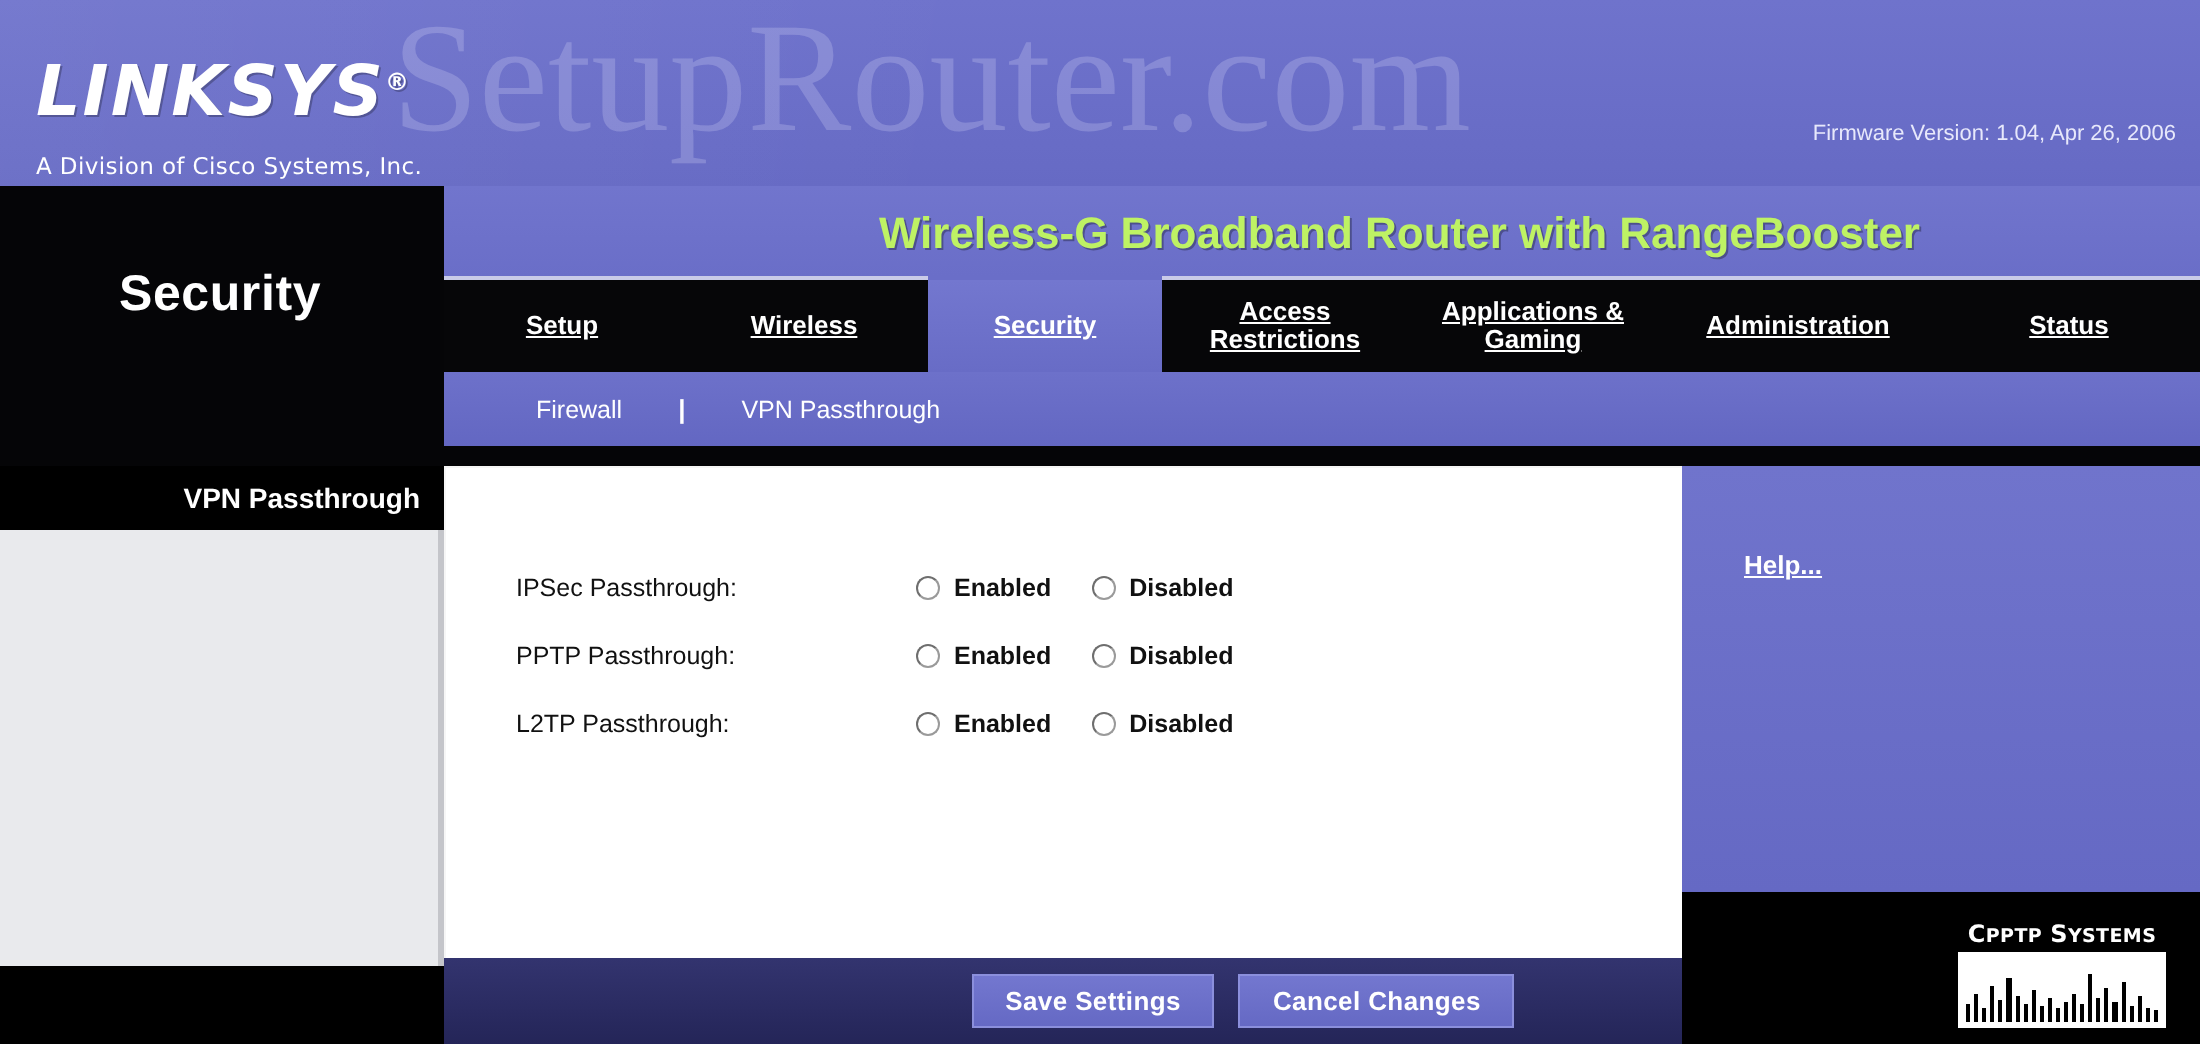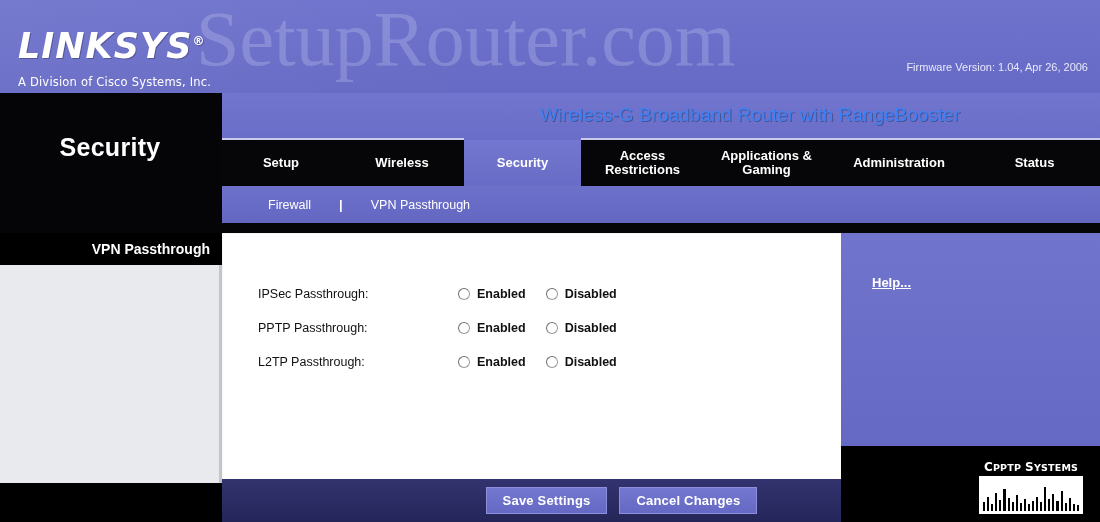--- a/index.html
+++ b/index.html
@@ -104,23 +104,23 @@
     position: absolute;
     left: 222px; top: 93px;
     width: 878px; height: 45px;
     background: #6a6ec8;
     background-image: linear-gradient(180deg, #7175cd 0%, #6a6ec8 100%);
   }
   .product-name {
     position: absolute;
     right: 140px;
     top: 104px;
-    color: #3b82f6;
-    font-size: 19px;
-    font-weight: normal;
+    color: #bef264;
+    font-size: 22px;
+    font-weight: bold;
     white-space: nowrap;
     text-shadow: 1px 1px 0 rgba(0,0,0,0.3);
   }
   .model-box {
     position: absolute;
     right: 0; top: 93px;
     width: 128px; height: 45px;
     background: #000000;
     color: #ffffff;
     font-size: 14px;
@@ -146,20 +146,21 @@
     justify-content: center;
     text-align: center;
     color: #ffffff;
     font-size: 13px;
     font-weight: bold;
     line-height: 14px;
     background: #060608;
     border-top: 2px solid #c9cbe8;
     box-sizing: border-box;
     padding: 0 6px;
+    text-decoration: underline;
   }
   .tab.active {
     background: #6a6ec8;
     background-image: linear-gradient(180deg, #7377cf 0%, #686cc6 100%);
     border-top: 2px solid #6a6ec8;
     font-weight: bold;
   }
 
   .subnav {
     position: absolute;

